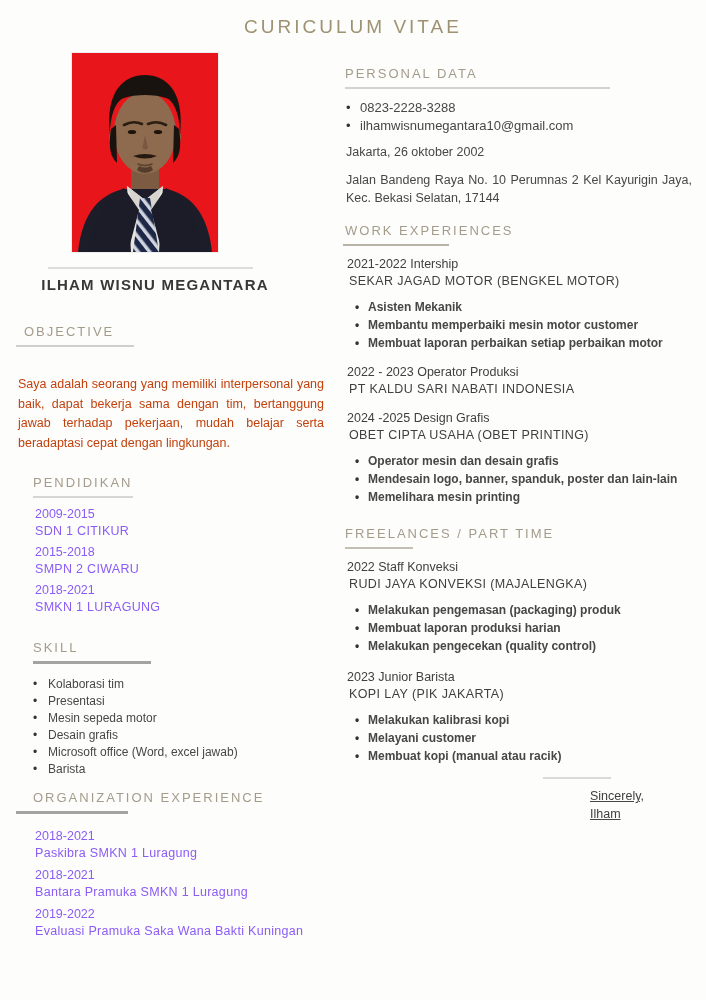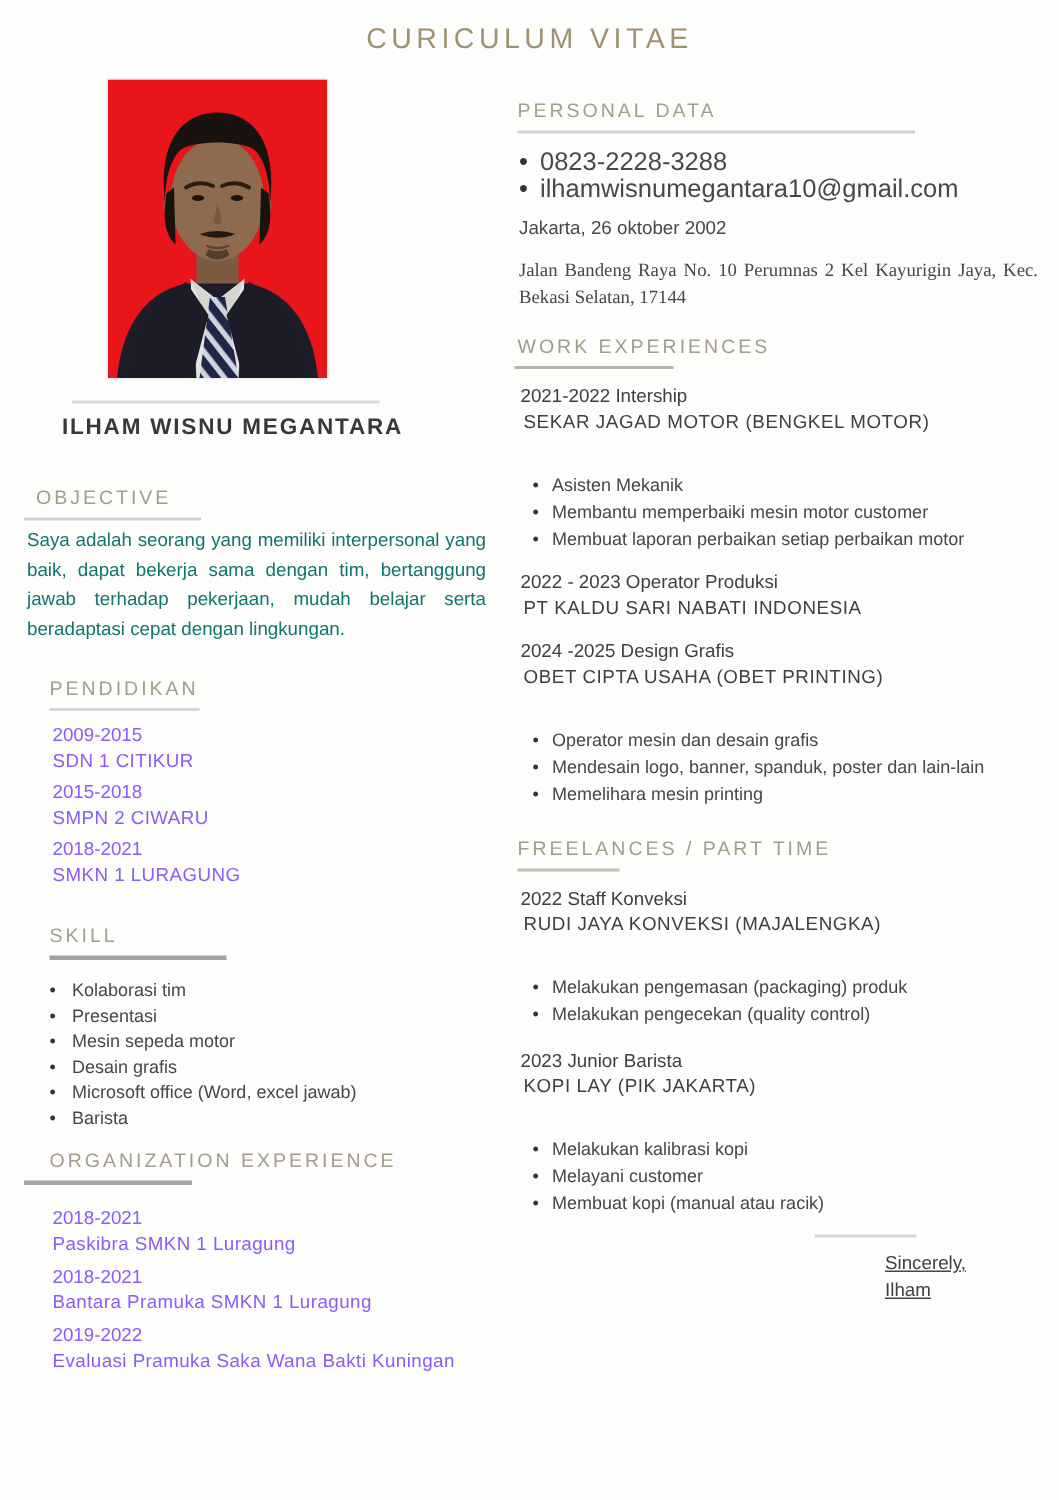--- a/index.html
+++ b/index.html
@@ -33,57 +33,57 @@
     font-size:13px; font-weight:400; letter-spacing:2px;
     color:#a49c8b; line-height:16px;
   }
   .rule { height:2px; background:#cfcfcf; margin-top:5px; }
   .rule.dark { height:3px; background:#a3a3a3; }
 
   
   .h-objective { margin:30px 0 0 8px; }
   .rule-objective { width:118px; }
   .objective-text {
-    margin:4px 0 0 2px; width:306px; font-size:12.5px; line-height:19.5px;
-    text-align:justify; color:#0f766e;
+    margin:28px 0 0 2px; width:306px; font-size:12.5px; line-height:19.5px;
+    text-align:justify; color:#c2410c;
   }
   .h-pendidikan { margin:22px 0 0 17px; }
   .rule-pendidikan { width:100px; margin-left:17px; background:#d6d6d6; }
   .edu-entries { margin:8px 0 0 19px; }
   .entry { margin-top:4px; font-size:12.5px; line-height:17px; color:#8b5cf6; }
   .entry .line2 { letter-spacing:.3px; }
   .h-skill { margin:24px 0 0 17px; }
   .rule-skill { width:118px; margin-left:17px; }
   .skill-list { margin:12px 0 0 17px; list-style:none; }
   .skill-list li { position:relative; padding-left:15px; font-size:12px; line-height:17px; }
   .skill-list li::before { content:"•"; position:absolute; left:0; top:0; color:#333; }
   .h-org { margin:12px 0 0 17px; }
   .rule-org { width:112px; }
   .org-entries { margin:14px 0 0 19px; }
   .org-entries .entry { margin-top:5px; }
 
   
   .h-personal { margin-top:8px; margin-left:2px; }
   .rule-personal { width:265px; background:#d3d3d3; margin-left:2px; }
   .contact-list { margin:10px 0 0 3px; list-style:none; }
-  .contact-list li { position:relative; padding-left:14px; font-size:17px; line-height:18px; }
+  .contact-list li { position:relative; padding-left:14px; font-size:13px; line-height:18px; }
   .contact-list li::before { content:"•"; position:absolute; left:0; top:0; color:#333; }
   .birth { margin:8px 0 0 3px; font-size:12.5px; line-height:18px; }
-  .address { margin:10px 0 0 3px; width:346px; font-size:12.5px; line-height:18px; text-align:justify;font-family:Liberation Serif, serif; }
+  .address { margin:10px 0 0 3px; width:346px; font-size:12.5px; line-height:18px; text-align:justify; }
 
   .h-work { margin-top:16px; margin-left:2px; }
   .rule-work { width:106px; background:#b9b2a6; margin-left:0; }
   .h-freelance { margin-top:20px; margin-left:2px; }
   .rule-freelance { width:68px; background:#c4beb4; margin-left:2px; }
 
   .job { margin-top:12px; }
   .job.first { margin-top:10px; }
   .job-period  { margin-left:4px; font-size:12.5px; line-height:17px; color:#3f3f3f; }
   .job-company { margin-left:6px; font-size:12.5px; line-height:17px; letter-spacing:.4px; color:#3f3f3f; }
-  .job ul { margin:24px 0 0 12px; list-style:none; }
+  .job ul { margin:8px 0 0 12px; list-style:none;font-weight:bold; }
   .job ul li { position:relative; padding-left:13px; font-size:12px; line-height:18px; width:330px; }
   .job ul li::before { content:"•"; position:absolute; left:0; top:0; color:#333; }
   .job.gap { margin-top:14px; }
 
   .closing { margin-top:12px;text-decoration:underline; }
   .closing-rule { margin-left:200px; width:68px; height:2px; background:#d9d9d9; }
   .closing-text { margin:8px 0 0 247px; font-size:12.5px; line-height:18px; color:#3f3f3f; }
 </style>
 </head>
 <body>
@@ -221,20 +221,21 @@
     </div>
 
     <div class="sec-h h-freelance">FREELANCES / PART TIME</div>
     <div class="rule rule-freelance"></div>
 
     <div class="job first">
       <div class="job-period">2022 Staff Konveksi</div>
       <div class="job-company">RUDI JAYA KONVEKSI (MAJALENGKA)</div>
       <ul>
         <li>Melakukan pengemasan (packaging) produk</li>
+        <li>Membuat laporan produksi harian</li>
         <li>Melakukan pengecekan (quality control)</li>
       </ul>
     </div>
 
     <div class="job gap">
       <div class="job-period">2023 Junior Barista</div>
       <div class="job-company">KOPI LAY (PIK JAKARTA)</div>
       <ul>
         <li>Melakukan kalibrasi kopi</li>
         <li>Melayani customer</li>

